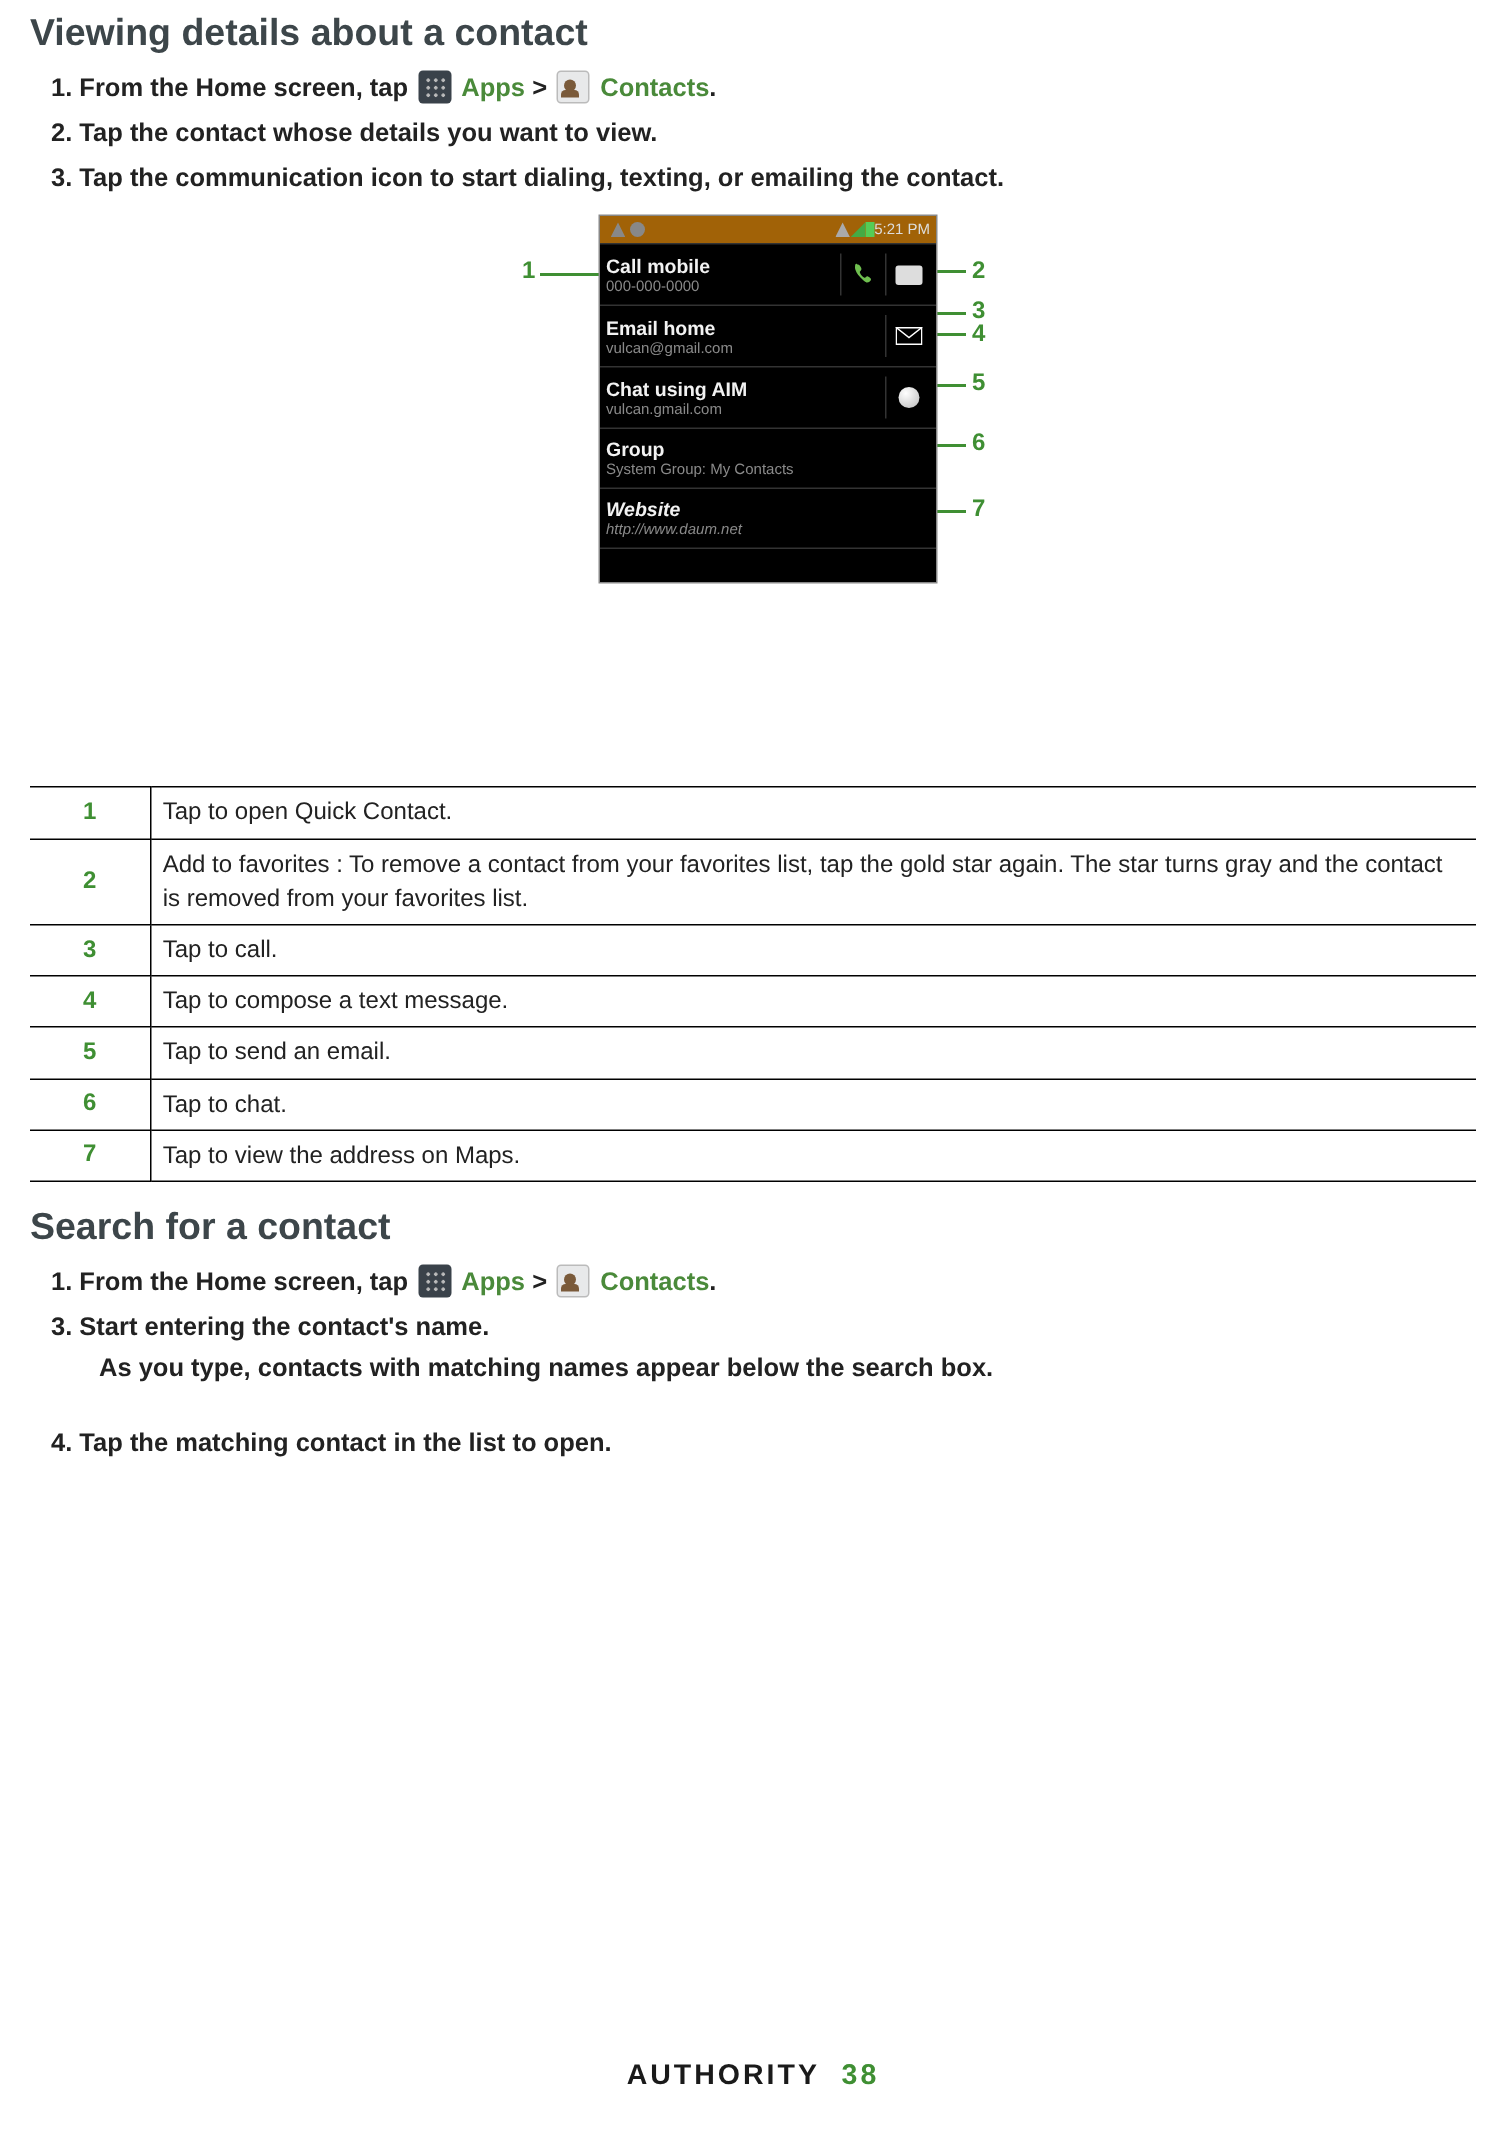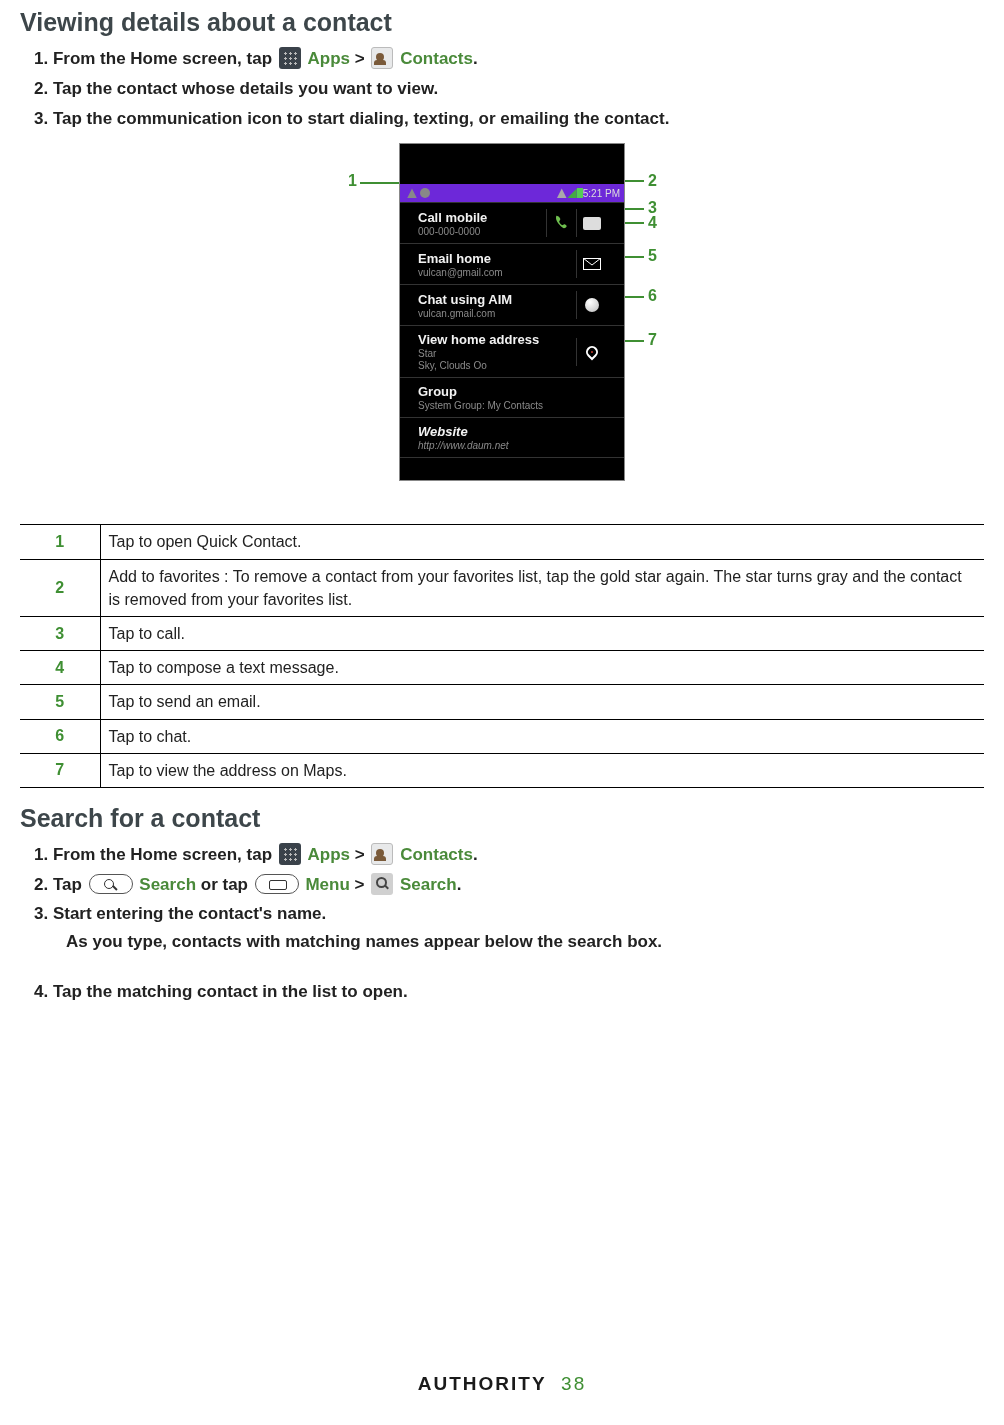--- a/index.html
+++ b/index.html
@@ -115,40 +115,40 @@
   }
   .phone {
     position: absolute;
     left: 380px; top: 0;
     width: 224px;
     background:#000;
     box-shadow: 0 0 0 1px #888;
   }
   .ph-status {
     display:flex;justify-content:flex-end;align-items:center;
-    height:18px;background:#6d28d9;color:#ddd;font-size:10px;
-    padding:0 4px;gap:0;margin-top:40px;
+    height:18px;background:#a16207;color:#ddd;font-size:10px;
+    padding:0 4px;gap:0;
   }
   .ph-status .l { margin-right:auto;display:flex;gap:3px;padding-left:3px;}
   .mini-ic{width:10px;height:10px;display:inline-block;}
   .ph-header{
     display:flex;align-items:center;gap:8px;
     background:linear-gradient(#5a636a,#3a4248);
     padding:5px 8px;
   }
   .avatar{width:26px;height:26px;background:#cfd3d6;border-radius:2px;position:relative;}
   .avatar::after{content:"";position:absolute;left:8px;top:5px;width:9px;height:9px;border-radius:50%;background:#8a939a;}
   .avatar::before{content:"";position:absolute;left:5px;bottom:2px;width:16px;height:7px;border-radius:5px 5px 0 0;background:#8a939a;}
   .ph-name{color:#eaeaea;font-size:13px;font-weight:700;text-shadow:0 -1px 0 #000;}
   .ph-star{margin-left:auto;color:#fff;font-size:18px;text-shadow:0 0 2px #888;}
 
   .ph-row{
     border-top:1px solid #333;
     display:flex;align-items:center;
-    padding:6px 18px;background:#000;min-height:40px;
+    padding:6px 4px;background:#000;min-height:40px;
   }
   .ph-row .col{flex:1;}
   .ph-title{color:#f2f2f2;font-size:13px;font-weight:600;}
   .ph-sub{color:#8a8a8a;font-size:10px;margin-top:1px;}
   .act{
     width:30px;height:28px;border-left:1px solid #333;
     display:flex;align-items:center;justify-content:center;
     font-size:15px;color:#ddd;
   }
   .act.call{color:#6fbf4f;}
@@ -186,21 +186,21 @@
   table.legend td.desc{font-weight:500;line-height:1.45;}
 
   
   .footer{
     position:absolute;bottom:30px;left:0;right:0;
     text-align:center;
     font-family:"Arial Black",sans-serif;
     letter-spacing:2px;
   }
   .footer .brand{color:#1a1a1a;font-weight:900;font-size:19px;}
-  .footer .pg{color:#3f8f33;font-weight:400;font-size:19px;margin-left:8px;}
+  .footer .pg{color:#3f8f33;font-weight:700;font-size:19px;margin-left:8px;}
 </style>
 </head>
 <body>
 
 <h2 class="sect">Viewing details about a contact</h2>
 <div class="steps">
   <p class="step">
     <span>1. From the Home screen, tap </span>
     <span class="icon-box icon-apps"></span>
     <span class="link">Apps</span>
@@ -278,30 +278,20 @@
     <div class="ph-row">
       <div class="col">
         <div class="ph-title">Chat using AIM</div>
         <div class="ph-sub">vulcan.gmail.com</div>
       </div>
       <div class="act chat">
           <span class="chat-ic"></span>
         </div>
     </div>
 
-    <div class="ph-row">
-      <div class="col">
-        <div class="ph-title">View home address</div>
-        <div class="ph-sub">Star</div>
-        <div class="ph-sub">Sky, Clouds Oo</div>
-      </div>
-      <div class="act pin">
-          <span class="pin-ic"></span>
-        </div>
-    </div>
 
     <div class="ph-row">
       <div class="col">
         <div class="ph-title">Group</div>
         <div class="ph-sub">System Group: My Contacts</div>
       </div>
     </div>
 
     <div class="ph-row" style="border-bottom:1px solid #333;font-style:italic;">
       <div class="col">
@@ -349,31 +339,20 @@
 <h2 class="sect" style="margin-top:16px;">Search for a contact</h2>
 <div class="steps">
   <p class="step">
     <span>1. From the Home screen, tap </span>
     <span class="icon-box icon-apps"></span>
     <span class="link">Apps</span>
     <span class="gt">&gt;</span>
     <span class="icon-box icon-contacts"></span>
     <span class="link">Contacts</span><span>.</span>
   </p>
-  <p class="step">
-    <span>2. Tap </span>
-    <span class="icon-key search"></span>
-    <span class="link">Search</span>
-    <span> or tap </span>
-    <span class="icon-key menu"></span>
-    <span class="link">Menu</span>
-    <span class="gt">&gt;</span>
-    <span class="icon-search-sq"></span>
-    <span class="link">Search</span><span>.</span>
-  </p>
   <p class="step">3. Start entering the contact's name.</p>
   <p class="sub">As you type, contacts with matching names appear below the search box.</p>
   <p class="step" style="margin-top:28px;">4. Tap the matching contact in the list to open.</p>
 </div>
 
 <div class="footer">
   <span class="brand">AUTHORITY</span>
   <span class="pg">38</span>
 </div>
 

